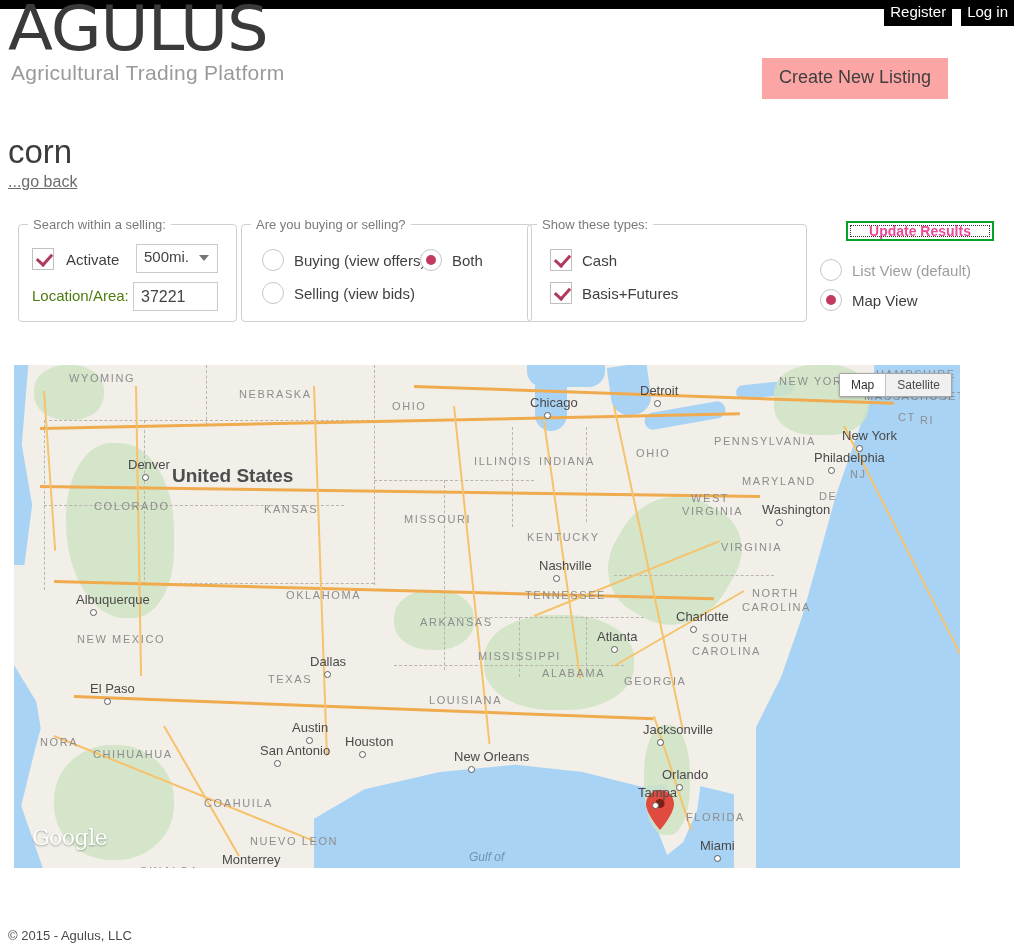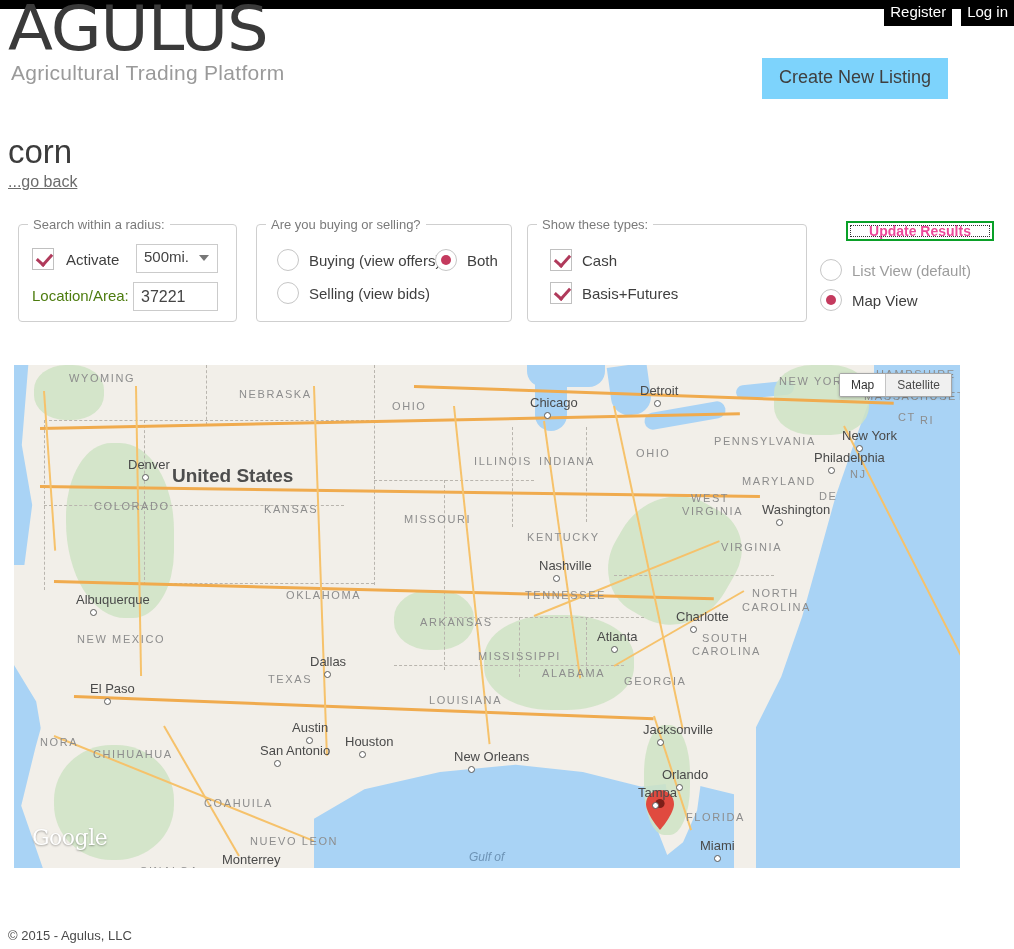--- a/index.html
+++ b/index.html
@@ -44,21 +44,21 @@
   .logo-sub {
     font-size:21px; line-height:26px;
     color:#9a9a9a; font-weight:400;
     letter-spacing:0.3px;
     margin-top:2px; margin-left:3px;
   }
 
   
   .create-listing {
     position:absolute; right:66px; top:58px;
-    background:#7dd3fc; border:none;
+    background:#fca5a5; border:none;
     color:#3f3f3f; font-size:18px;
     padding:9px 17px 11px 17px;
     font-family:"Liberation Sans", sans-serif;
     cursor:pointer; white-space:nowrap;
   }
 
   
   .page-title {
     position:absolute; left:8px; top:133px;
     font-size:33px; line-height:38px; font-weight:400;
@@ -73,21 +73,21 @@
   
   fieldset {
     position:absolute;
     border:1px solid #cfcfcf; border-radius:4px;
     margin:0; padding:0;
   }
   legend {
     font-size:13px; color:#7a7a7a; padding:0 5px; margin-left:9px;
   }
   .fs1 { left:18px; top:217px; width:219px; height:105px; }
-  .fs2 { left:256px; top:217px; width:256px; height:105px; }
+  .fs2 { left:241px; top:217px; width:291px; height:105px; }
   .fs3 { left:527px; top:217px; width:280px; height:105px; }
 
   .row { display:flex; align-items:center; }
 
   
   .cb {
     width:22px; height:22px; border:1px solid #c0c0c0; background:#fff;
     display:inline-block; position:relative; flex:0 0 auto; cursor:pointer;
   }
   .cb.checked::after {
@@ -259,21 +259,21 @@
     <div class="logo-main">AGULUS</div>
     <div class="logo-sub">Agricultural Trading Platform</div>
   </div>
 
   <button class="create-listing">Create New Listing</button>
 
   <div class="page-title">corn</div>
   <a class="go-back" href="#">...go back</a>
 
   <fieldset class="fs1">
-    <legend>Search within a radius:</legend>
+    <legend>Search within a selling:</legend>
     <div class="fs1-r1 row">
       <span class="cb checked"></span>
       <span class="lbl">Activate</span>
     </div>
     <div class="sel">500mi.</div>
     <div class="sel-arrow"></div>
     <div class="fs1-r2">
       <span class="loc-lbl">Location/Area:</span>
     </div>
     <input class="loc-input" type="text" value="37221" style="">

